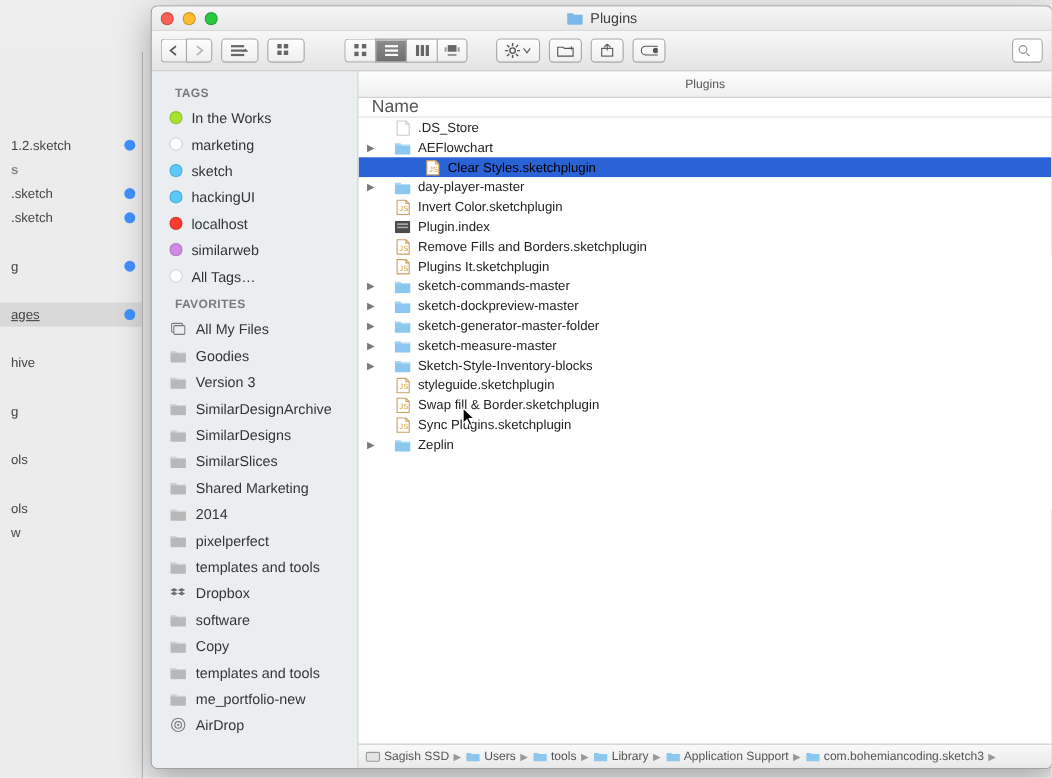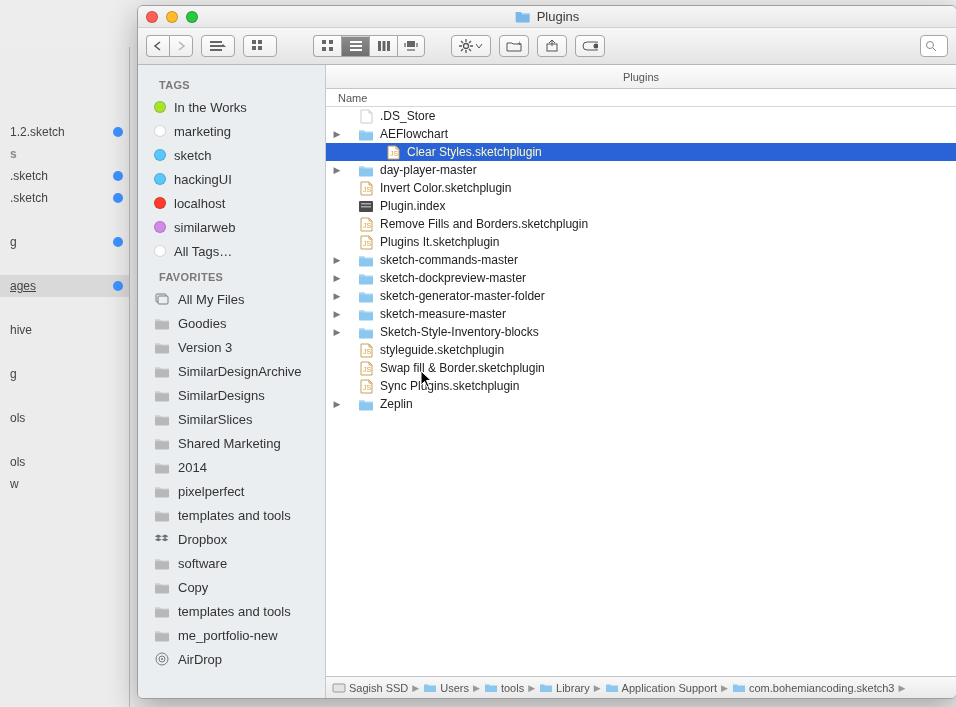--- a/index.html
+++ b/index.html
@@ -28,24 +28,24 @@
 .search { width:28px; height:22px; border:1px solid #a7a7a7; border-radius:4px; background:#fff; display:flex; align-items:center; padding:0 4px;}
 .search svg{flex-shrink:0;}
 .body { flex:1; display:flex; min-height:0;}
 .sidebar { width:188px; background:#ebeef1; border-right:1px solid #c8c8c8; overflow-y:auto; padding-top:6px;}
 .sb-header { font-size:11px; font-weight:bold; color:#7a7a7a; padding:8px 21px 4px; letter-spacing:0.3px;}
 .sb-item { display:flex; align-items:center; height:24px; padding:0 10px 0 16px; font-size:13px; color:#333; gap:8px;}
 .sb-item .tagdot { width:12px; height:12px; border-radius:50%; border:1px solid rgba(0,0,0,0.15); flex-shrink:0;}
 .sb-item .favicon { width:16px; height:16px; flex-shrink:0; display:flex; align-items:center; justify-content:center;}
 .main { flex:1; display:flex; flex-direction:column; min-width:0;}
 .col-header { height:24px; background:linear-gradient(#fdfdfd,#efefef); border-bottom:1px solid #c5c5c5; display:flex; align-items:center; justify-content:center; font-size:11px; color:#555; text-align:center;}
-.list-header { height:18px; border-bottom:1px solid #d6d6d6; background:#fff; display:flex; align-items:center; padding-left:12px; font-size:11px; color:#555;}
+.list-header { height:18px; border-bottom:1px solid #d6d6d6; background:#fff; display:flex; align-items:center; padding-left:12px; font-size:16px; color:#555;}
 .file-list { flex:1; overflow:auto; background:#fff;}
 .row { height:18px; display:flex; align-items:center; font-size:12px; color:#222; padding-left:4px;}
-.row.selected { background:#2a63d6; color:#fef9c3;padding-left:31px;}
+.row.selected { background:#2a63d6; color:#000000;padding-left:31px;}
 .row.selected .disclosure{color:#fff;}
 .disclosure { width:14px; text-align:center; color:#7a7a7a; font-size:9px;}
 .indent { width:14px; }
 .ficon { width:16px; height:16px; margin-right:6px; display:flex; align-items:center; justify-content:center;}
 .pathbar { height:22px; border-top:1px solid #c5c5c5; background:linear-gradient(#f9f9f9,#e9e9e9); display:flex; align-items:center; padding:0 6px; font-size:11px; color:#555; gap:4px; overflow:hidden; white-space:nowrap;}
 .pathbar .crumb { display:flex; align-items:center; gap:3px;}
 .pathbar .sep { color:#999; font-size:9px;}
 svg.folder-ico path{fill:#79b8e8;}
 .cursor-ptr{position:absolute; left:420px; top:370px; z-index:10; pointer-events:none;}
 </style>

